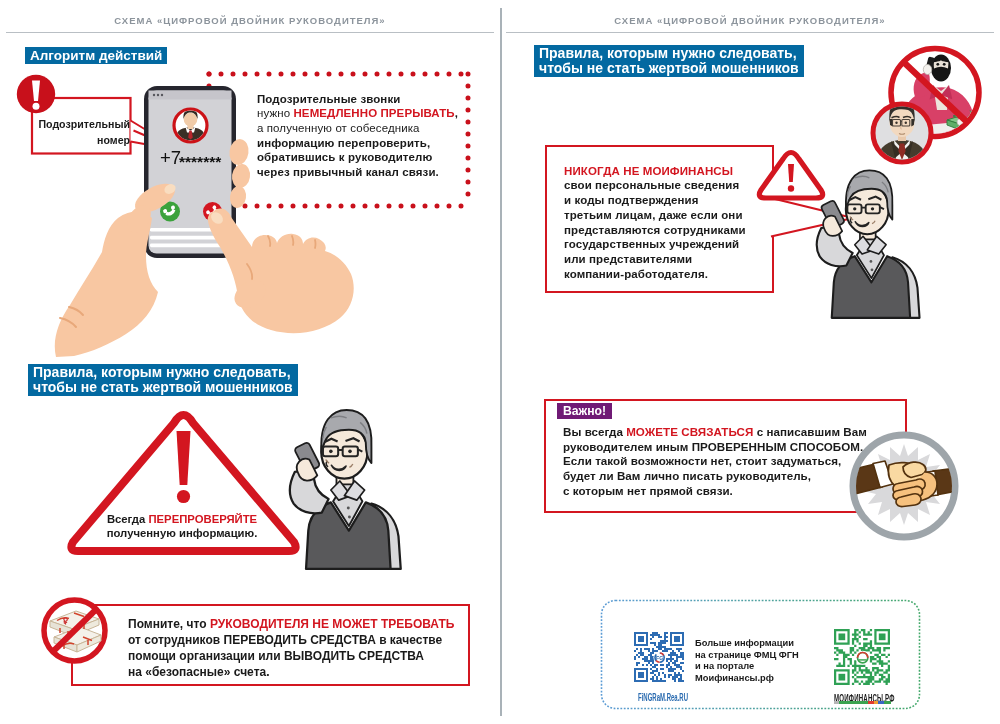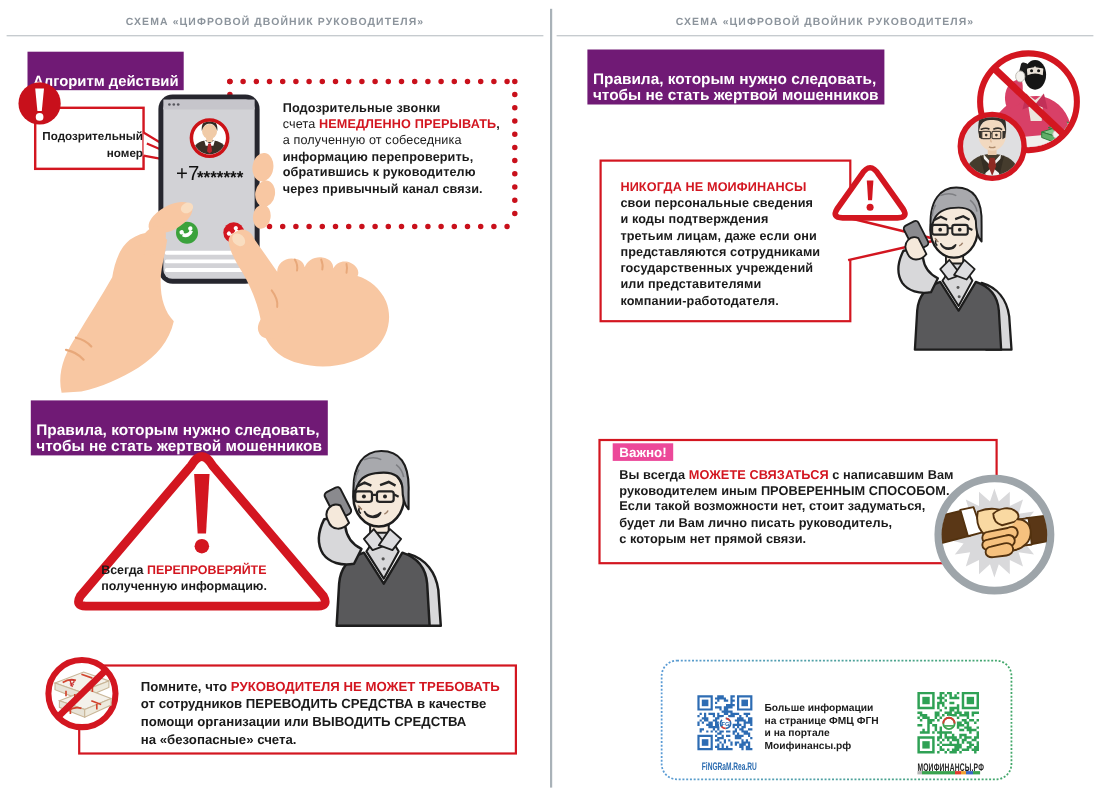--- a/index.html
+++ b/index.html
@@ -1,36 +1,36 @@
 <!DOCTYPE html>
 <html><head><meta charset="utf-8"><style>
 html,body{margin:0;padding:0}
 body{width:1000px;height:724px;position:relative;background:#fff;font-family:"Liberation Sans",sans-serif;overflow:hidden}
 .abs{position:absolute}
 .hdr{position:absolute;top:15px;width:500px;text-align:center;font-size:9.5px;font-weight:bold;letter-spacing:1.0px;color:#8c949c}
 .hline{position:absolute;top:32px;height:1px;background:#b9bfc4}
-.lbl{position:absolute;background:#701a75;color:#fff;font-weight:bold;font-size:13.5px;line-height:15px;padding:19px 5px 1px 5px;white-space:nowrap}
+.lbl{position:absolute;background:#0369a1;color:#fff;font-weight:bold;font-size:13.5px;line-height:15px;padding:1px 5px 1px 5px;white-space:nowrap}
 .red{color:#d31620}
 .txt{position:absolute;color:#1a1a1a;font-weight:bold}
 svg{position:absolute;overflow:visible}
 </style></head>
 <body>
 
 <div class="hline" style="left:6px;width:488px"></div>
 <div class="hline" style="left:506px;width:488px"></div>
 <div class="hdr" style="left:0">СХЕМА «ЦИФРОВОЙ ДВОЙНИК РУКОВОДИТЕЛЯ»</div>
 <div class="hdr" style="left:500px">СХЕМА «ЦИФРОВОЙ ДВОЙНИК РУКОВОДИТЕЛЯ»</div>
 <div class="abs" style="left:500px;top:8px;width:1.5px;height:708px;background:#a9b2b8"></div>
 
 <div class="lbl" style="left:25px;top:47px">Алгоритм действий</div>
 <div class="lbl" style="left:28px;top:363.5px;font-size:14px">Правила, которым нужно следовать,<br>чтобы не стать жертвой мошенников</div>
 
 <div class="txt" style="left:257px;top:91.5px;font-size:11.5px;line-height:14.7px;letter-spacing:0.1px">
 Подозрительные звонки<br>
-<span style="font-weight:normal">счета </span><span class="red">НЕМЕДЛЕННО ПРЕРЫВАТЬ</span>,<br>
+<span style="font-weight:normal">нужно </span><span class="red">НЕМЕДЛЕННО ПРЕРЫВАТЬ</span>,<br>
 <span style="font-weight:normal">а полученную от собеседника</span><br>
 информацию перепроверить,<br>
 обратившись к руководителю<br>
 через привычный канал связи.
 </div>
 
 <svg style="left:0;top:55px" width="500" height="315" viewBox="0 55 500 315">
 <g stroke="#c9101b" stroke-width="5" stroke-linecap="round" stroke-dasharray="0 12">
 <line x1="209" y1="74" x2="468" y2="74"></line>
 <line x1="468" y1="74" x2="468" y2="206"></line>
@@ -98,21 +98,21 @@
 <ellipse cx="217" cy="218" rx="5" ry="6.6" transform="rotate(-47 217 218)" fill="#f9ddc0"></ellipse>
 <path d="M247,264 q6,8 5,15 M268,236 q3,5 2,10 M292,236 q2,5 1,9 M315,240 q1,4 0,8" stroke="#e8a87a" stroke-width="1.8" fill="none" stroke-linecap="round"></path>
 </svg>
 <div class="txt" style="left:33px;top:115.5px;width:97px;font-size:10.6px;line-height:16.3px;text-align:right">Подозрительный номер</div>
 
 <svg style="left:40px;top:395px" width="420" height="180" viewBox="40 395 420 180">
 <path d="M174,423 Q183.5,407 193,423 L294,542 Q299,551 289,551 L78,551 Q68,551 73,542 Z" fill="#fff" stroke="#d31620" stroke-width="8" stroke-linejoin="round"></path>
 <path d="M176.5,431 L190.5,431 L187.3,485 L179.7,485 Z" fill="#d31620"></path>
 <circle cx="183.5" cy="496.5" r="6.6" fill="#d31620"></circle>
 </svg>
-<div class="txt" style="left:92px;top:511.5px;width:180px;font-size:11.3px;line-height:14.6px;">Всегда <span class="red">ПЕРЕПРОВЕРЯЙТЕ</span><br>полученную информацию.</div>
+<div class="txt" style="left:92px;top:511.5px;width:180px;font-size:11.3px;line-height:14.6px;text-align:center">Всегда <span class="red">ПЕРЕПРОВЕРЯЙТЕ</span><br>полученную информацию.</div>
 
 <div class="abs" style="left:71px;top:604px;width:395px;height:78px;border:2px solid #d31620"></div>
 <div class="txt" style="left:128px;top:616px;font-size:12px;line-height:16px">
 Помните, что <span class="red">РУКОВОДИТЕЛЯ НЕ МОЖЕТ ТРЕБОВАТЬ</span><br>
 от сотрудников ПЕРЕВОДИТЬ СРЕДСТВА в качестве<br>
 помощи организации или ВЫВОДИТЬ СРЕДСТВА<br>
 на «безопасные» счета.
 </div>
 <svg style="left:36px;top:591px" width="80" height="80" viewBox="36 591 80 80">
 <circle cx="74.5" cy="630.5" r="30.5" fill="#fff" stroke="#d31620" stroke-width="5.5"></circle>
@@ -206,21 +206,21 @@
 <path d="M783,159 Q791,146 799,159 L821,190 Q826,198 816,198 L766,198 Q756,198 761,190 Z" fill="#fff" stroke="#d31620" stroke-width="5.2" stroke-linejoin="round"></path>
 <path d="M788,164 L794,164 L792.8,182 L789.2,182 Z" fill="#d31620"></path>
 <circle cx="791" cy="188.5" r="3.2" fill="#d31620"></circle>
 </svg>
 
 <svg style="left:815px;top:163px" width="115" height="155" viewBox="0 0 110 148">
 <use href="#man"></use>
 </svg>
 
 <div class="abs" style="left:544px;top:399px;width:359px;height:110px;border:2px solid #d31620"></div>
-<div class="abs" style="left:557px;top:403px;background:#ec4899;color:#fff;font-weight:bold;font-size:12.2px;line-height:14px;padding:1px 6px 1px 6px">Важно!</div>
+<div class="abs" style="left:557px;top:403px;background:#701a75;color:#fff;font-weight:bold;font-size:12.2px;line-height:14px;padding:1px 6px 1px 6px">Важно!</div>
 <div class="txt" style="left:563px;top:425px;font-size:11.6px;line-height:14.7px;letter-spacing:0.05px">
 Вы всегда <span class="red">МОЖЕТЕ СВЯЗАТЬСЯ</span> с написавшим Вам<br>
 руководителем иным ПРОВЕРЕННЫМ СПОСОБОМ.<br>
 Если такой возможности нет, стоит задуматься,<br>
 будет ли Вам лично писать руководитель,<br>
 с которым нет прямой связи.
 </div>
 
 <svg style="left:848px;top:430px" width="112" height="112" viewBox="0 0 112 112">
 <circle cx="56" cy="56" r="51" fill="#fff" stroke="#9ea5aa" stroke-width="7"></circle>

